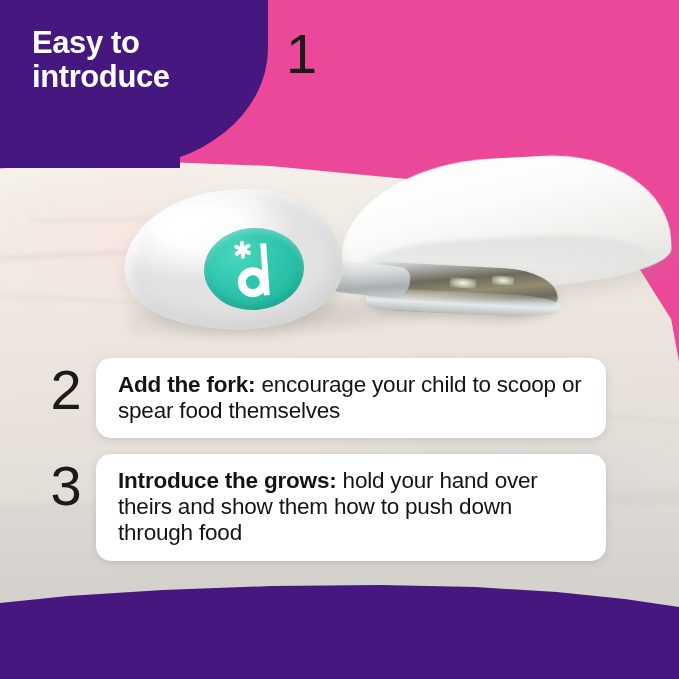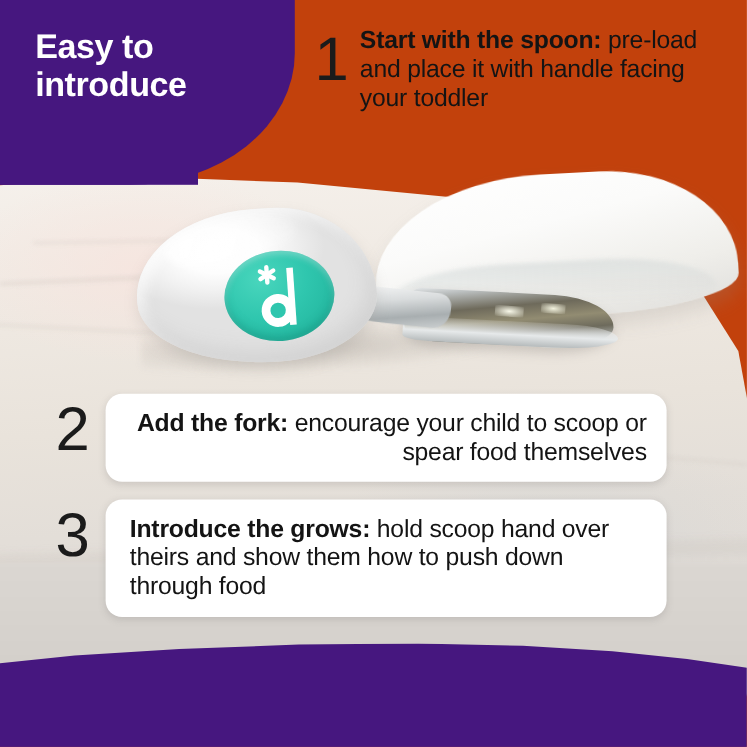--- a/index.html
+++ b/index.html
@@ -8,21 +8,21 @@
     background: #ffffff;
   }
   body {
     font-family: "Liberation Sans", sans-serif;
   }
   .poster {
     position: relative;
     width: 679px;
     height: 679px;
     overflow: hidden;
-    background: #c2410c;
+    background: #ec4899;
   }
 
   
   .photo-layer {
     position: absolute;
     left: 0;
     top: 0;
     width: 679px;
     height: 679px;
     overflow: hidden;
@@ -267,21 +267,21 @@
     width: 60px;
     text-align: center;
     margin-top: 6px;
   }
   .card {
     background: #ffffff;
     border-radius: 15px;
     box-shadow: 0 2px 7px rgba(120,116,112,0.22);
   }
   #step2-row { left: 36px; top: 358px; }
-  #step2-row .card { padding: 14px 18px 14px 22px; width: 470px; text-align: right; }
+  #step2-row .card { padding: 14px 18px 14px 22px; width: 470px; }
   #step3-row { left: 36px; top: 454px; }
   #step3-row .card { padding: 14px 18px 15px 22px; width: 470px; }
 
   
   .bottom-banner {
     position: absolute;
     left: 0;
     bottom: 0;
     width: 679px;
     height: 100px;
@@ -339,38 +339,35 @@
       </g>
     </svg>
   </div>
 
   <div class="purple-blob-3"></div>
   <div class="blob-cap"></div>
   <div class="banner-title">Easy to introduce</div>
 
   <div class="step1">
     <div class="num">1</div>
-    <div class="step-text">
-      <b>Start with the spoon:</b><span> pre-load and place it with handle facing your toddler</span>
-    </div>
   </div>
 
   <div class="step-row" id="step2-row">
     <div class="num">2</div>
     <div class="card">
       <div class="step-text">
         <b>Add the fork:</b><span> encourage your child to scoop or spear food themselves</span>
       </div>
     </div>
   </div>
 
   <div class="step-row" id="step3-row">
     <div class="num">3</div>
     <div class="card">
       <div class="step-text">
-        <b>Introduce the grows:</b><span> hold scoop hand over theirs and show them how to push down through food</span>
+        <b>Introduce the grows:</b><span> hold your hand over theirs and show them how to push down through food</span>
       </div>
     </div>
   </div>
 
   <div class="bottom-banner"></div>
 
 </div>
 
 </body></html>

